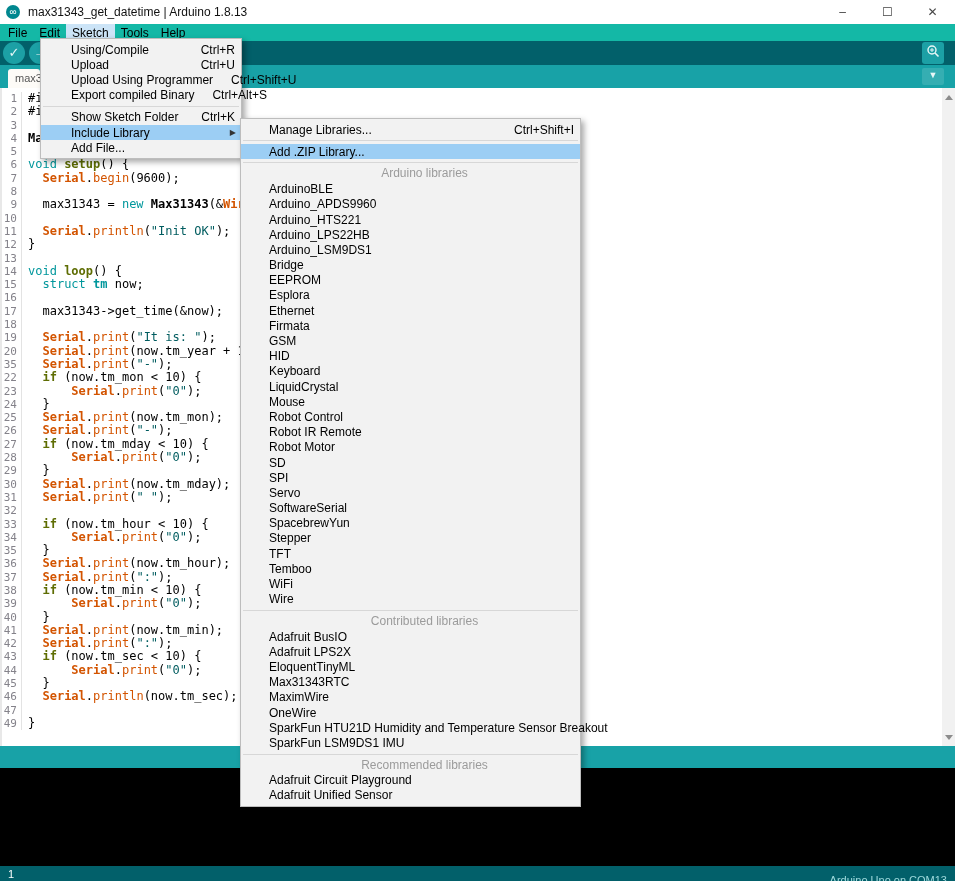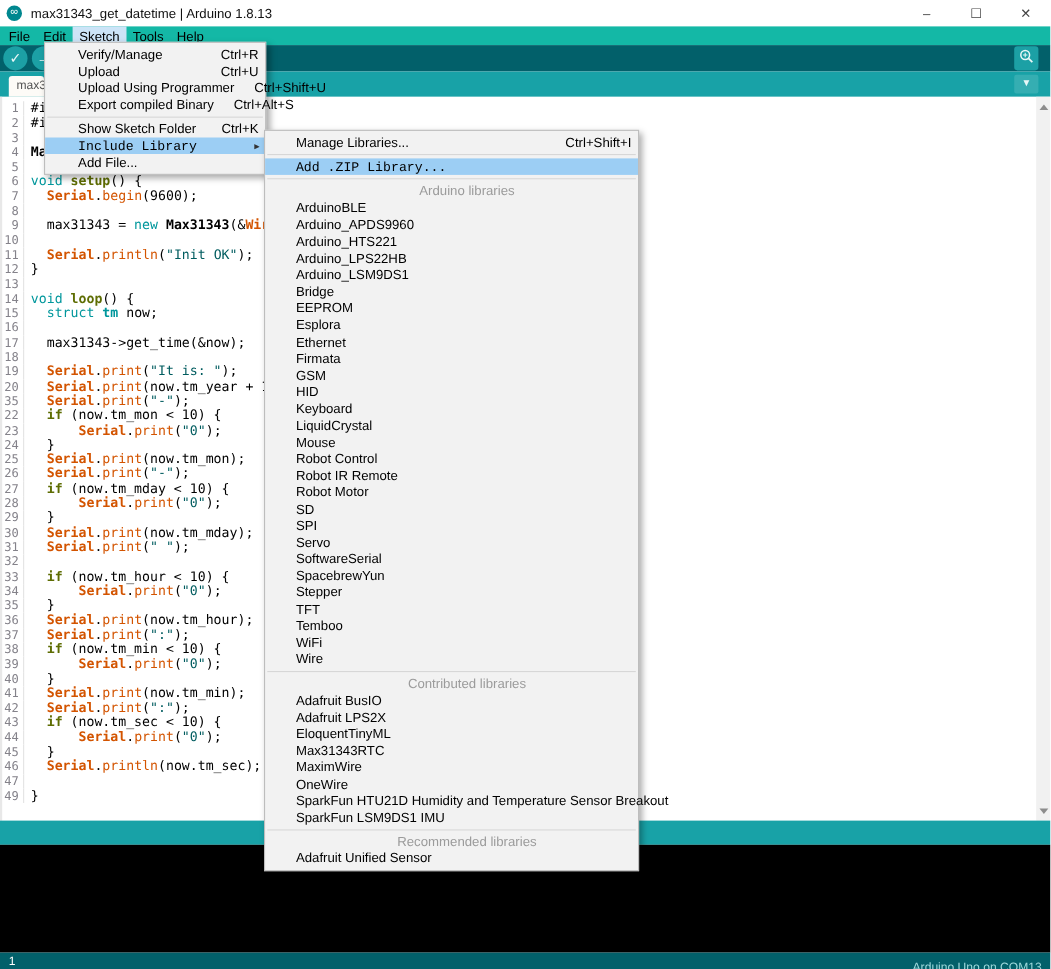--- a/index.html
+++ b/index.html
@@ -73,21 +73,21 @@
   .statusbar .right { color:#9ED9DC;margin-top:12px; }
 
   
   .menu { position:absolute; background:#F2F2F2; border:1px solid #BDBDBD;
           box-shadow:3px 3px 6px rgba(0,0,0,0.35); font-size:12px; z-index:50; padding:3px 0; }
   .sketch-menu { left:40px; top:38px; width:202px; }
   .lib-submenu { left:240px; top:118px; width:341px; z-index:60; }
   .menu-item { display:flex; align-items:center; height:15.2px; padding:0 6px 0 30px; color:#000;
                position:relative; }
   .lib-submenu .menu-item { padding-left:28px; }
-  .menu-item.highlighted { background:#9CCEF4;font-family:Liberation Mono, monospace; }
+  .menu-item.highlighted { background:#9CCEF4; }
   .mi-label { flex:1; white-space:nowrap; }
   .mi-shortcut { white-space:nowrap; padding-left:18px;text-align:right; }
   .mi-arrow { position:absolute; right:5px; font-size:8px; color:#333; }
   .menu-sep { height:1px; background:#D7D7D7; margin:3px 2px; }
   .menu-header { height:15.2px; line-height:15.2px; padding-left:28px; color:#9B9B9B; white-space:nowrap;text-align:center; }
 </style>
 </head>
 <body>
 
 <div class="window">
@@ -192,21 +192,21 @@
 
   <div class="msg-strip"></div>
   <div class="console"></div>
   <div class="statusbar">
     <span class="left">1</span>
     <span class="right">Arduino Uno on COM13</span>
   </div>
 
   <div class="menu sketch-menu" id="sketch-menu">
       <div class="menu-item">
-        <span class="mi-label">Verify/Manage</span>
+        <span class="mi-label">Using/Compile</span>
         <span class="mi-shortcut">Ctrl+R</span>
       </div>
       <div class="menu-item">
         <span class="mi-label">Upload</span>
         <span class="mi-shortcut">Ctrl+U</span>
       </div>
       <div class="menu-item">
         <span class="mi-label">Upload Using Programmer</span>
         <span class="mi-shortcut">Ctrl+Shift+U</span>
       </div>
@@ -345,17 +345,20 @@
       </div>
       <div class="menu-item">
         <span class="mi-label">SparkFun HTU21D Humidity and Temperature Sensor Breakout</span>
       </div>
       <div class="menu-item">
         <span class="mi-label">SparkFun LSM9DS1 IMU</span>
       </div>
       <div class="menu-sep"></div>
       <div class="menu-header">Recommended libraries</div>
       <div class="menu-item">
+        <span class="mi-label">Adafruit Circuit Playground</span>
+      </div>
+      <div class="menu-item">
         <span class="mi-label">Adafruit Unified Sensor</span>
       </div>
     </div>
 
 </div>
 
 </body></html>

